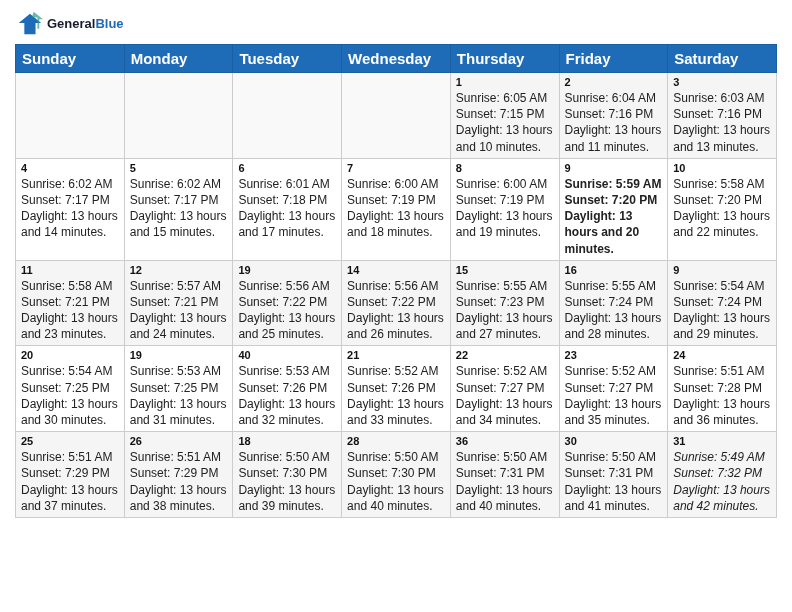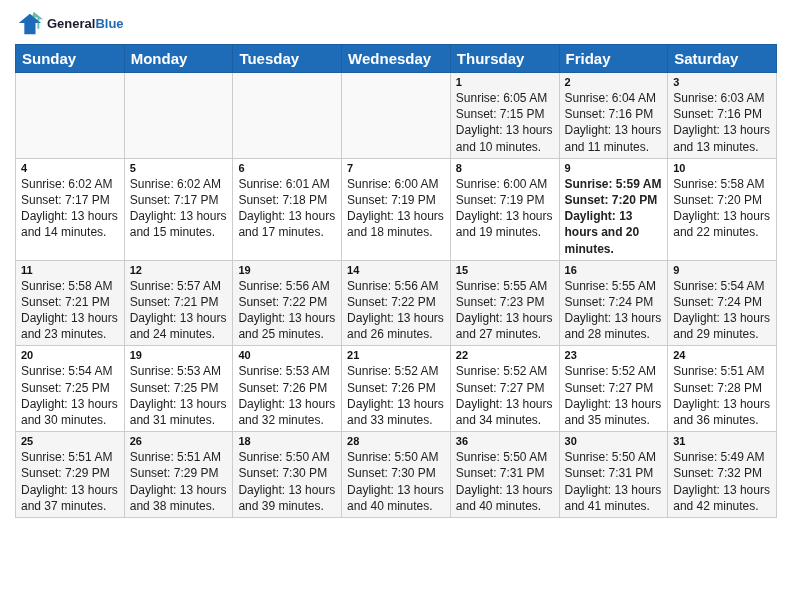--- a/index.html
+++ b/index.html
@@ -321,20 +321,20 @@
 Daylight: 13 hours and 40 minutes.</div>
           </td>
           <td>
             <span class="day-num">30</span>
             <div class="cell-text" style="white-space: pre-line;">Sunrise: 5:50 AM
 Sunset: 7:31 PM
 Daylight: 13 hours and 41 minutes.</div>
           </td>
           <td>
             <span class="day-num">31</span>
-            <div class="cell-text" style="white-space: pre-line;">Sunrise: 5:49 AM
+            <div class="cell-text" style="white-space: pre-line; font-style: italic;">Sunrise: 5:49 AM
 Sunset: 7:32 PM
 Daylight: 13 hours and 42 minutes.</div>
           </td>
         </tr>
       </tbody>
   </table>
 </div>
 
 </body></html>

